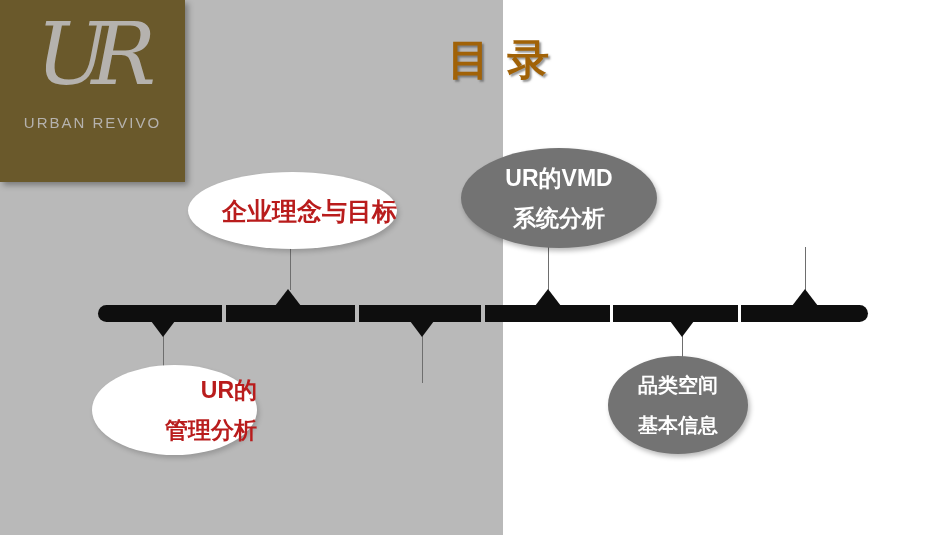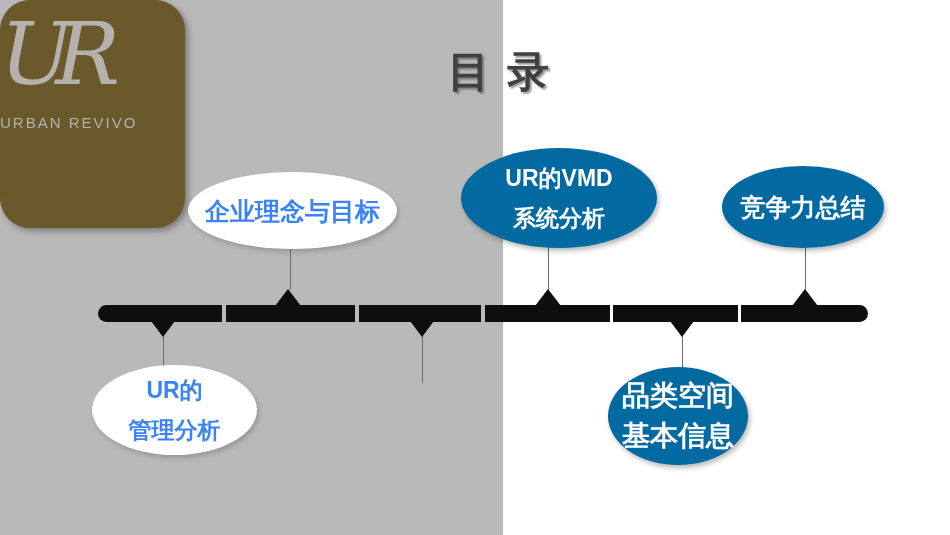--- a/index.html
+++ b/index.html
@@ -3,57 +3,56 @@
 <meta charset="utf-8">
 <style>
   html,body{margin:0;padding:0;background:#e8e8e8;}
   .slide{
     position:relative;width:950px;height:535px;background:#ffffff;
     overflow:hidden;font-family:"Liberation Sans",sans-serif;
   }
   .gray-panel{position:absolute;left:0;top:0;width:503px;height:535px;background:#b9b9b9;}
   
   .logo-box{
-    position:absolute;left:0;top:0;width:185px;height:228px;background:#6a592b;
+    position:absolute;left:0;top:0;width:185px;height:182px;background:#6a592b;
     box-shadow:3px 3px 6px rgba(0,0,0,0.35);
-    display:flex;flex-direction:column;align-items:flex-start;justify-content:flex-start;border-radius:30px;
+    display:flex;flex-direction:column;align-items:center;justify-content:flex-start;
   }
   .monogram{
     font-family:"DejaVu Serif","Liberation Serif",serif;font-style:italic;
     font-size:86px;line-height:1.12;letter-spacing:-0.20em;color:#b5b2ae;
     margin-top:6px;padding-right:0.12em;
   }
   .brand{
     font-size:15px;color:#b5b2ae;letter-spacing:2px;margin-top:12px;white-space:nowrap;
   }
   
   .title{
     position:absolute;left:375px;top:32px;width:250px;text-align:center;
-    font-size:42px;font-weight:bold;color:#404040;letter-spacing:3px;
+    font-size:42px;font-weight:bold;color:#a16207;letter-spacing:3px;
     text-shadow:2px 2px 2px rgba(70,70,70,0.55);
-    margin-top:12px;
   }
   
   .bar-seg{position:absolute;top:305px;height:17px;background:#0e0e0e;z-index:3;}
   .cap-left{border-radius:9px 0 0 9px;}
   .cap-right{border-radius:0 9px 9px 0;}
   .tri{position:absolute;width:0;height:0;z-index:3;}
   .tri-up{border-left:13px solid transparent;border-right:13px solid transparent;
           border-bottom:17px solid #0e0e0e;top:289px;}
   .tri-down{border-left:12px solid transparent;border-right:12px solid transparent;
             border-top:16px solid #0e0e0e;top:321px;}
   .conn{position:absolute;width:1px;background:#6e6e6e;z-index:1;}
   
   .ellipse{
     position:absolute;border-radius:50%;z-index:4;
     display:flex;flex-direction:column;align-items:center;justify-content:center;
     font-weight:bold;text-align:center;
   }
-  .ellipse.white{background:#ffffff;color:#3b82f6;box-shadow:2px 3px 5px rgba(0,0,0,0.18);}
-  .ellipse.black{background:#0369a1;color:#ffffff;box-shadow:2px 3px 5px rgba(0,0,0,0.28);}
+  .ellipse.white{background:#ffffff;color:#b91c1c;box-shadow:2px 3px 5px rgba(0,0,0,0.18);align-items:flex-end;}
+  .ellipse.black{background:#737373;color:#ffffff;box-shadow:2px 3px 5px rgba(0,0,0,0.28);}
   .line1,.line2{line-height:40px;}
 </style>
 </head>
 <body>
 
 <div class="slide">
 
   <div class="gray-panel"></div>
 
   <div class="logo-box">
@@ -92,22 +91,19 @@
   <div class="ellipse white" style="left:188px;top:172px;width:209px;height:77px;font-size:25px;">
     <div class="line1">企业理念与目标</div>
   </div>
 
 
   <div class="ellipse black" style="left:461px;top:148px;width:196px;height:100px;font-size:23px;">
     <div class="line1">UR的VMD</div>
     <div class="line2">系统分析</div>
   </div>
 
-  <div class="ellipse black" style="left:608px;top:367px;width:140px;height:98px;font-size:28px;">
+  <div class="ellipse black" style="left:608px;top:356px;width:140px;height:98px;font-size:20px;">
     <div class="line1">品类空间</div>
     <div class="line2">基本信息</div>
   </div>
 
-  <div class="ellipse black" style="left:722px;top:166px;width:162px;height:82px;font-size:25px;">
-    <div class="line1">竞争力总结</div>
-  </div>
 
 </div>
 
 </body></html>

